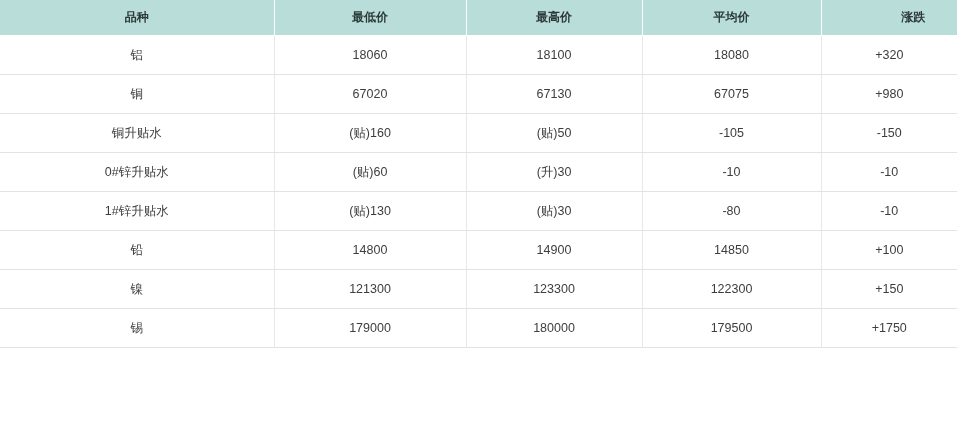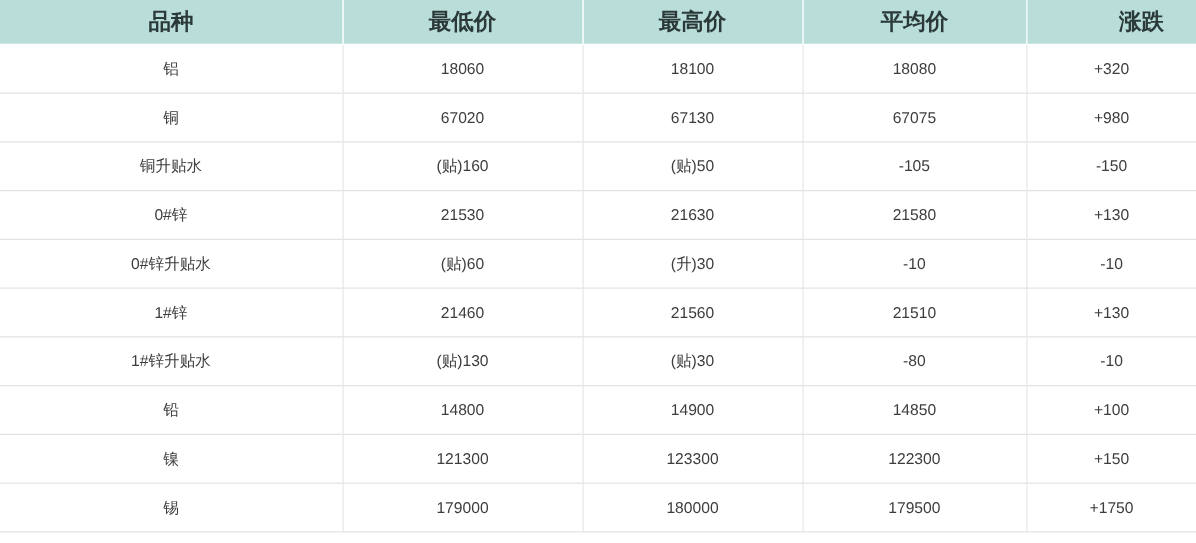--- a/index.html
+++ b/index.html
@@ -21,21 +21,21 @@
   }
   .price-table col.c-variety { width: 274px; }
   .price-table col.c-low     { width: 192px; }
   .price-table col.c-high    { width: 176px; }
   .price-table col.c-avg     { width: 179px; }
   .price-table col.c-change  { width: 136px; }
 
   .price-table thead th {
     background: #b9ddd9;
     color: #2b3a39;
-    font-size: 18px;
+    font-size: 12px;
     font-weight: bold;
     height: 35px;
     line-height: 35px;
     padding: 0;
     text-align: center;
     border-right: 1px solid #ffffff;
     border-bottom: 1px solid #ffffff;
   }
   .price-table thead th:last-child {
     border-right: none;
@@ -98,39 +98,25 @@
         <td>+980</td>
       </tr>
       <tr>
         <td class="cell-variety">铜升贴水</td>
         <td>(贴)160</td>
         <td>(贴)50</td>
         <td>-105</td>
         <td>-150</td>
       </tr>
       <tr>
-        <td class="cell-variety">0#锌</td>
-        <td>21530</td>
-        <td>21630</td>
-        <td>21580</td>
-        <td>+130</td>
-      </tr>
-      <tr>
         <td class="cell-variety">0#锌升贴水</td>
         <td>(贴)60</td>
         <td>(升)30</td>
         <td>-10</td>
         <td>-10</td>
-      </tr>
-      <tr>
-        <td class="cell-variety">1#锌</td>
-        <td>21460</td>
-        <td>21560</td>
-        <td>21510</td>
-        <td>+130</td>
       </tr>
       <tr>
         <td class="cell-variety">1#锌升贴水</td>
         <td>(贴)130</td>
         <td>(贴)30</td>
         <td>-80</td>
         <td>-10</td>
       </tr>
       <tr>
         <td class="cell-variety">铅</td>

